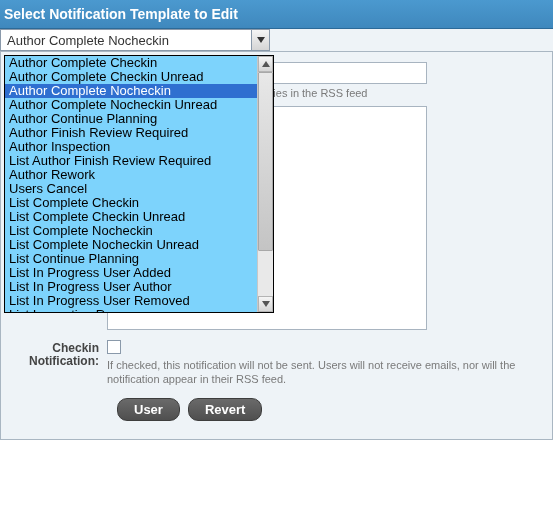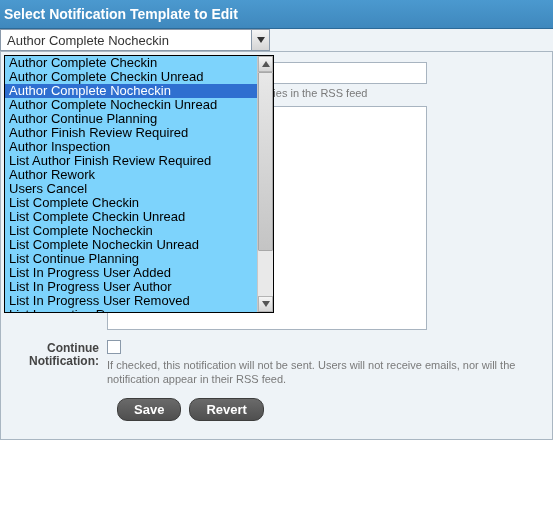--- a/index.html
+++ b/index.html
@@ -251,27 +251,27 @@
 treated} by
 
 line}
 kflow}
 efectlog}</div>
     </div>
   </div>
 
   <div class="row" style="margin-top:10px;">
     <div class="row-label" style="line-height:13px;">
-      <span>Continue</span><br>
+      <span>Checkin</span><br>
       <span>Notification:</span>
     </div>
     <div class="row-body">
       <span class="checkbox"></span>
       <div class="helper" style="margin-top:4px;">If checked, this notification will not be sent. Users will not receive emails, nor will the notification appear in their RSS feed.</div>
     </div>
   </div>
 
   <div class="button-row">
-    <button class="btn">Save</button>
+    <button class="btn">User</button>
     <button class="btn">Revert</button>
   </div>
 
 </div>
 
 </body></html>

